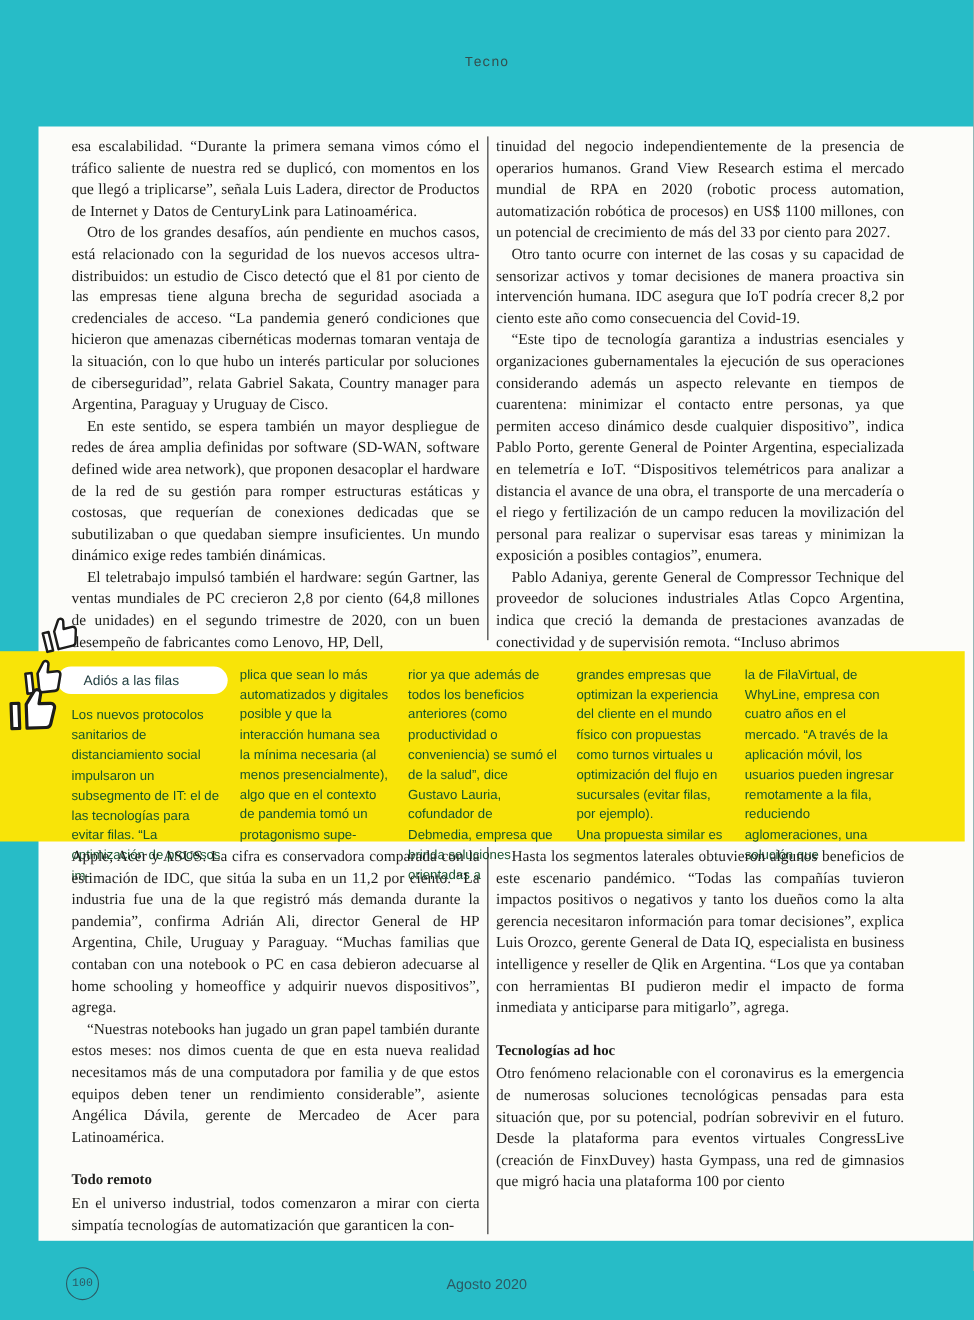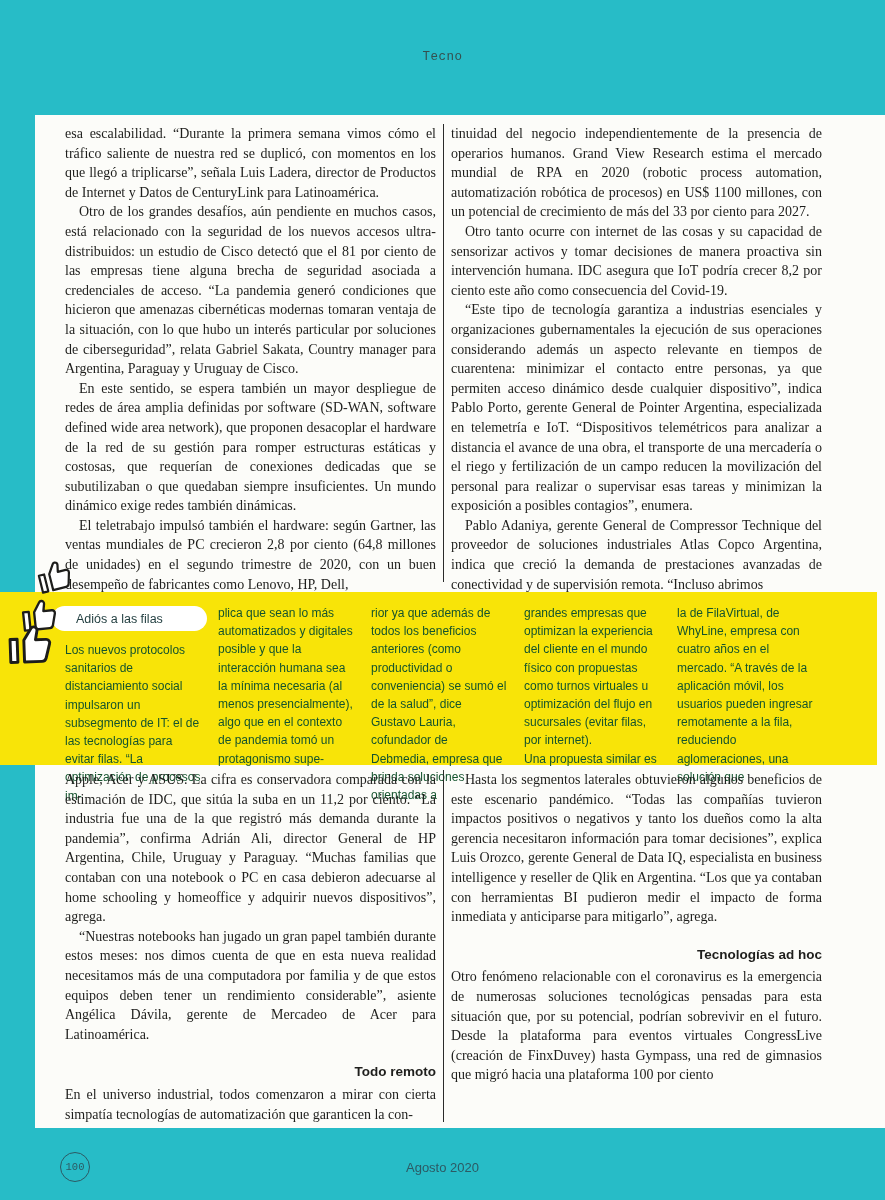--- a/index.html
+++ b/index.html
@@ -21,22 +21,22 @@
   .section { position:absolute; display:flex; }
   .section-top { left:65px; top:124px; width:758px; height:458px; }
   .section-bottom { left:65px; top:770px; width:758px; height:352px; }
   .col {
     width:371px; font-size:14px; line-height:19.6px; color:#1e1e1c;
     text-align:justify; hyphens:auto;
   }
   .divider { width:1px; background:#2a2a2a; margin:0 7px; align-self:stretch; }
   .col p.indent { text-indent:14px; }
   .col h3 {
-    font-family:Liberation Sans, sans-serif; font-size:13.5px;
-    color:#1e1e1c; margin-top:18px; margin-bottom:3px; text-align:right;
+    font-family:Liberation Serif, serif; font-size:13.5px;
+    color:#1e1e1c; margin-top:18px; margin-bottom:3px; text-align:left;
   }
   
   .highlight-box {
     position:absolute; left:0; top:592px; width:877px; height:173px;
     background:#f8e408;
   }
   .hb-cols {
     position:absolute; left:65px; top:12px; display:flex; gap:17px;
   }
   .hb-col {
@@ -95,21 +95,21 @@
   </div>
 
   <div class="highlight-box">
     <div class="hb-title-pill">
       <span>Adiós a las filas</span>
     </div>
     <div class="hb-cols">
       <div class="hb-col first">Los nuevos protocolos sanitarios de distanciamiento social impulsaron un subsegmento de IT: el de las tecnologías para evitar filas. “La optimización de procesos im-</div>
       <div class="hb-col">plica que sean lo más automatizados y digitales posible y que la interacción humana sea la mínima necesaria (al menos presencialmente), algo que en el contexto de pandemia tomó un protagonismo supe-</div>
       <div class="hb-col">rior ya que además de todos los beneficios anteriores (como productividad o conveniencia) se sumó el de la salud”, dice Gustavo Lauria, cofundador de Debmedia, empresa que brinda soluciones orientadas a</div>
-      <div class="hb-col">grandes empresas que optimizan la experiencia del cliente en el mundo físico con propuestas como turnos virtuales u optimización del flujo en sucursales (evitar filas, por internet).
+      <div class="hb-col">grandes empresas que optimizan la experiencia del cliente en el mundo físico con propuestas como turnos virtuales u optimización del flujo en sucursales (evitar filas, por ejemplo).
 Una propuesta similar es</div>
       <div class="hb-col">la de FilaVirtual, de WhyLine, empresa con cuatro años en el mercado. “A través de la aplicación móvil, los usuarios pueden ingresar remotamente a la fila, reduciendo aglomeraciones, una solución que</div>
     </div>
   </div>
 
   <div class="hands">
     <div class="hand" style="left:36px; top:4px; transform:rotate(-14deg);">
       <svg width="38" height="38" viewBox="0 0 24 24">
         <path d="M2 10h3.4v11H2z M8.6 21h8.4c.95 0 1.76-.6 2-1.5l1.9-6.9c.3-1.05-.5-2.1-1.6-2.1h-5.1l.85-4.3c.2-1-.55-1.9-1.55-1.9-.5 0-.98.25-1.25.67L8.6 10.6z" fill="#ffffff" stroke="#1d1d1b" stroke-width="1.4" stroke-linejoin="round"></path>
       </svg>

